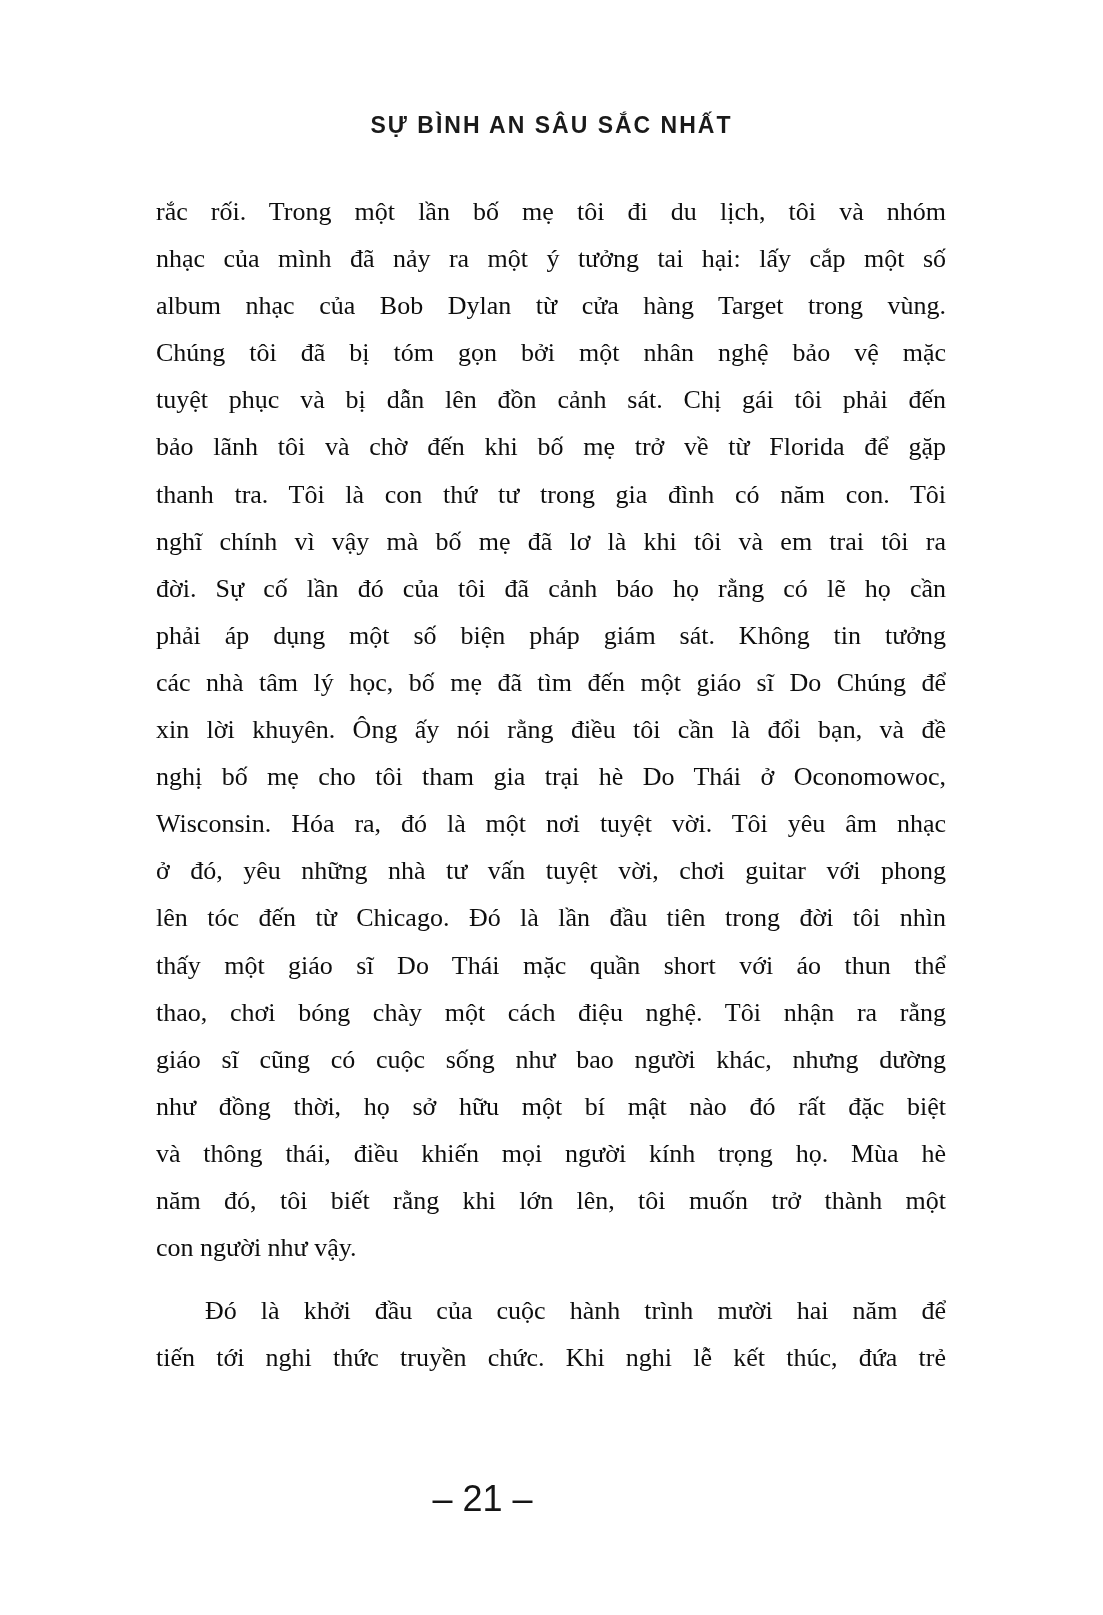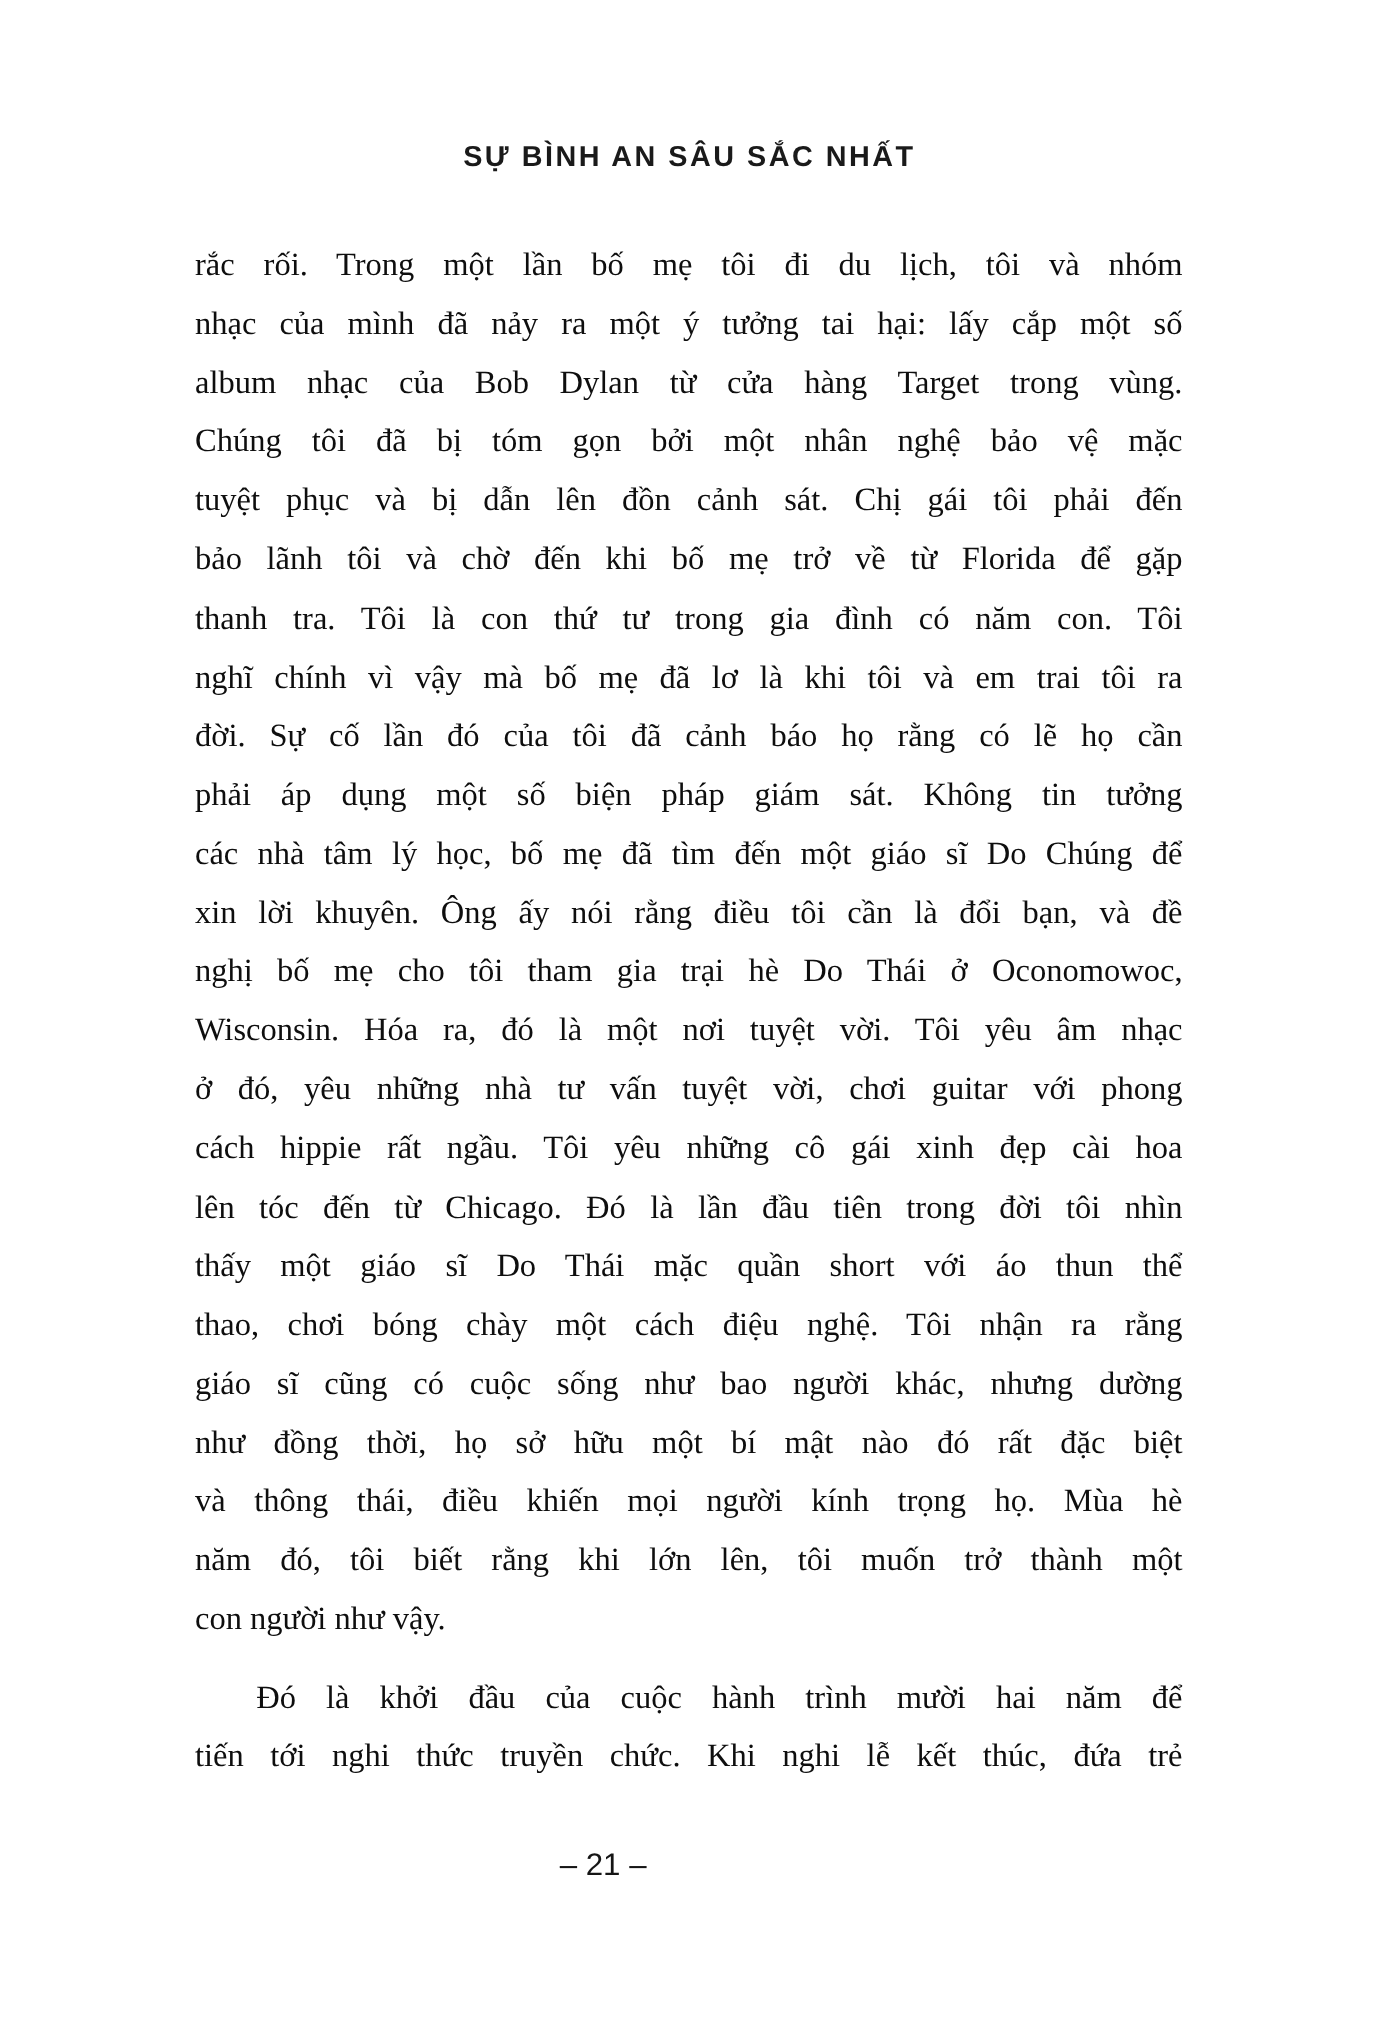--- a/index.html
+++ b/index.html
@@ -53,21 +53,21 @@
   .body-line.first-indent {
     padding-left: 49px;
   }
   .page-number {
     position: absolute;
     top: 1478px;
     left: 0;
     width: 965px;
     text-align: center;
     font-family: "Liberation Sans", sans-serif;
-    font-size: 25px;
+    font-size: 36px;
     font-weight: 500;
     color: #151515;
     white-space: nowrap;
   }
 </style>
 </head>
 <body>
 
 <div class="page">
   <div class="running-header">SỰ BÌNH AN SÂU SẮC NHẤT</div>
@@ -82,21 +82,20 @@
         <div class="body-line">bảo lãnh tôi và chờ đến khi bố mẹ trở về từ Florida để gặp</div>
         <div class="body-line">thanh tra. Tôi là con thứ tư trong gia đình có năm con. Tôi</div>
         <div class="body-line">nghĩ chính vì vậy mà bố mẹ đã lơ là khi tôi và em trai tôi ra</div>
         <div class="body-line">đời. Sự cố lần đó của tôi đã cảnh báo họ rằng có lẽ họ cần</div>
         <div class="body-line">phải áp dụng một số biện pháp giám sát. Không tin tưởng</div>
         <div class="body-line">các nhà tâm lý học, bố mẹ đã tìm đến một giáo sĩ Do Chúng để</div>
         <div class="body-line">xin lời khuyên. Ông ấy nói rằng điều tôi cần là đổi bạn, và đề</div>
         <div class="body-line">nghị bố mẹ cho tôi tham gia trại hè Do Thái ở Oconomowoc,</div>
         <div class="body-line">Wisconsin. Hóa ra, đó là một nơi tuyệt vời. Tôi yêu âm nhạc</div>
         <div class="body-line">ở đó, yêu những nhà tư vấn tuyệt vời, chơi guitar với phong</div>
-        <div class="body-line">cách hippie rất ngầu. Tôi yêu những cô gái xinh đẹp cài hoa</div>
         <div class="body-line">lên tóc đến từ Chicago. Đó là lần đầu tiên trong đời tôi nhìn</div>
         <div class="body-line">thấy một giáo sĩ Do Thái mặc quần short với áo thun thể</div>
         <div class="body-line">thao, chơi bóng chày một cách điệu nghệ. Tôi nhận ra rằng</div>
         <div class="body-line">giáo sĩ cũng có cuộc sống như bao người khác, nhưng dường</div>
         <div class="body-line">như đồng thời, họ sở hữu một bí mật nào đó rất đặc biệt</div>
         <div class="body-line">và thông thái, điều khiến mọi người kính trọng họ. Mùa hè</div>
         <div class="body-line">năm đó, tôi biết rằng khi lớn lên, tôi muốn trở thành một</div>
         <div class="body-line no-justify">con người như vậy.</div>
       </div>
       <div class="paragraph">

